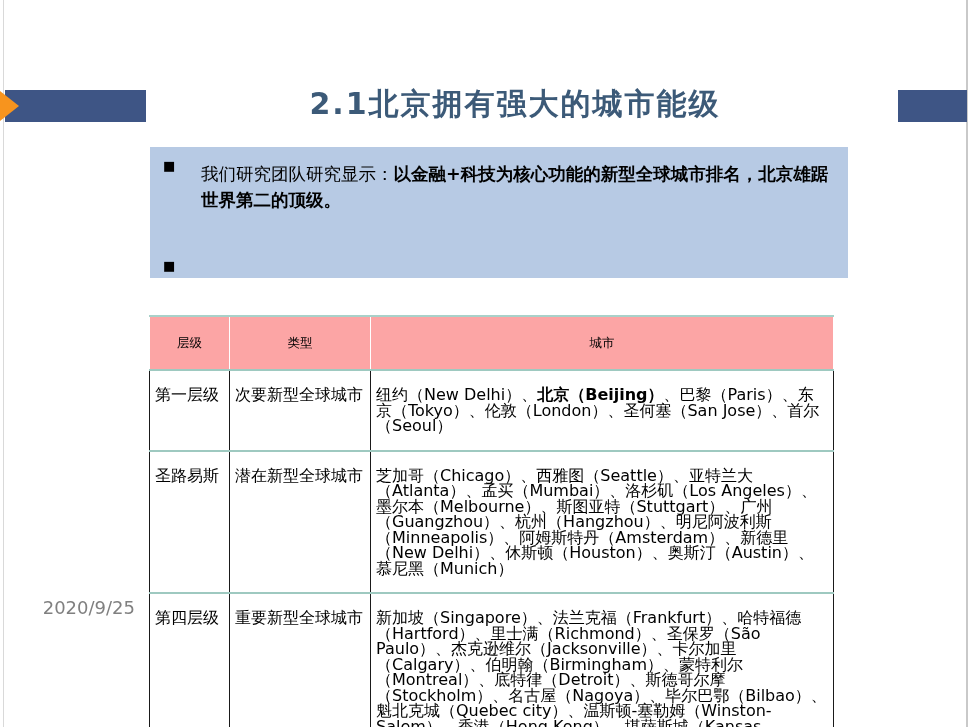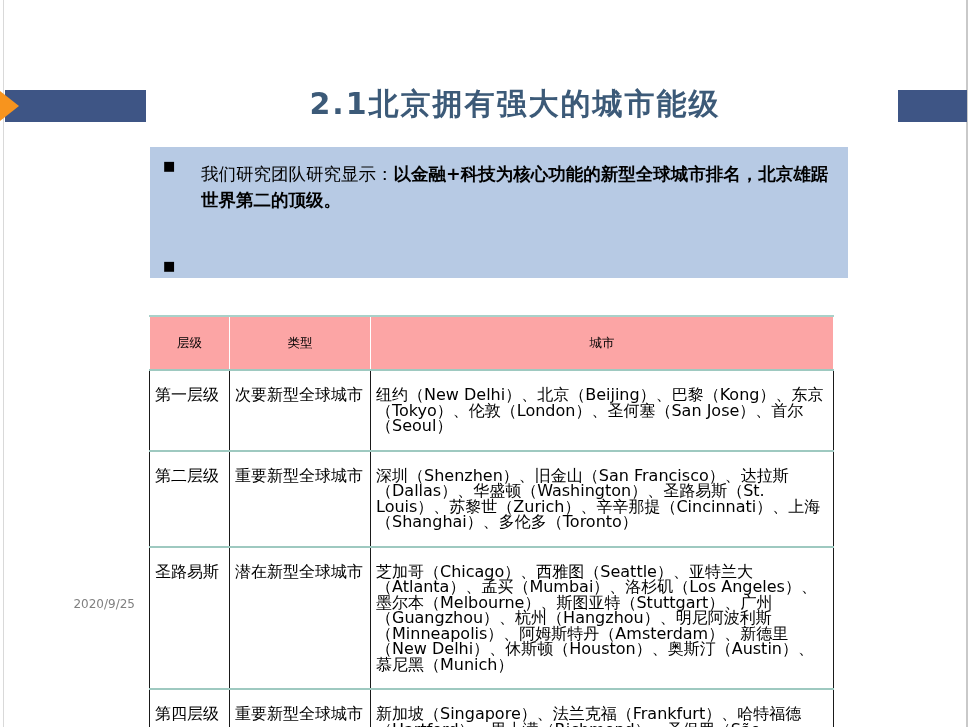--- a/index.html
+++ b/index.html
@@ -64,25 +64,25 @@
     padding: 16px 5px;
     line-height: 15.5px; font-size: 16px;
     border-left: 1px solid #1a1a1a; border-right: 1px solid #1a1a1a;
     border-top: 2px solid #9ec9c0; border-bottom: 2px solid #9ec9c0;
     overflow: hidden;
   }
   tr.r1 td { height: 44px; }
   tr.r2 td { height: 61px; }
   tr.r3 td { height: 89px; }
   tr.r4 td { height: 136px; margin-top: 20px; }
-  td.cities b { font-weight: normal; }
+  td.cities b { font-weight: bold; }
 
   .date {
     position: absolute; left: 40px; top: 597px; width: 95px;
-    text-align: right; font-size: 12px; color: #808080;
+    text-align: right; font-size: 18px; color: #808080;
   }
 </style>
 </head>
 <body>
 
 <div class="slide">
 
   <div class="edge-left"></div>
   <div class="edge-right"></div>
 
@@ -113,26 +113,21 @@
         <tr>
           <th>层级</th>
           <th>类型</th>
           <th>城市</th>
         </tr>
       </thead>
       <tbody>
         <tr class="r1">
           <td>第一层级</td>
           <td>次要新型全球城市</td>
-          <td class="cities"><span>纽约（New Delhi）、</span><b>北京（Beijing）</b><span>、巴黎（Kong）、东京（Tokyo）、伦敦（London）、圣何塞（San Jose）、首尔（Seoul）</span></td>
-        </tr>
-        <tr class="r2">
-          <td>第二层级</td>
-          <td>重要新型全球城市</td>
-          <td class="cities"><span>深圳（Shenzhen）、旧金山（San Francisco）、达拉斯（Dallas）、华盛顿（Washington）、圣路易斯（St. Louis）、苏黎世（Zurich）、辛辛那提（Cincinnati）、上海（Shanghai）、多伦多（Toronto）</span><b></b><span></span></td>
+          <td class="cities"><span>纽约（New Delhi）、</span><b>北京（Beijing）</b><span>、巴黎（Paris）、东京（Tokyo）、伦敦（London）、圣何塞（San Jose）、首尔（Seoul）</span></td>
         </tr>
         <tr class="r3">
           <td>圣路易斯</td>
           <td>潜在新型全球城市</td>
           <td class="cities"><span>芝加哥（Chicago）、西雅图（Seattle）、亚特兰大（Atlanta）、孟买（Mumbai）、洛杉矶（Los Angeles）、墨尔本（Melbourne）、斯图亚特（Stuttgart）、广州（Guangzhou）、杭州（Hangzhou）、明尼阿波利斯（Minneapolis）、阿姆斯特丹（Amsterdam）、新德里（New Delhi）、休斯顿（Houston）、奥斯汀（Austin）、慕尼黑（Munich）</span><b></b><span></span></td>
         </tr>
         <tr class="r4">
           <td>第四层级</td>
           <td>重要新型全球城市</td>
           <td class="cities"><span>新加坡（Singapore）、法兰克福（Frankfurt）、哈特福德（Hartford）、里士满（Richmond）、圣保罗（São Paulo）、杰克逊维尔（Jacksonville）、卡尔加里（Calgary）、伯明翰（Birmingham）、蒙特利尔（Montreal）、底特律（Detroit）、斯德哥尔摩（Stockholm）、名古屋（Nagoya）、毕尔巴鄂（Bilbao）、魁北克城（Quebec city）、温斯顿-塞勒姆（Winston-Salem）、香港（Hong Kong）、堪萨斯城（Kansas City）、汉堡（Hamburg）、路易斯维尔（Louisville）</span><b></b><span></span></td>

